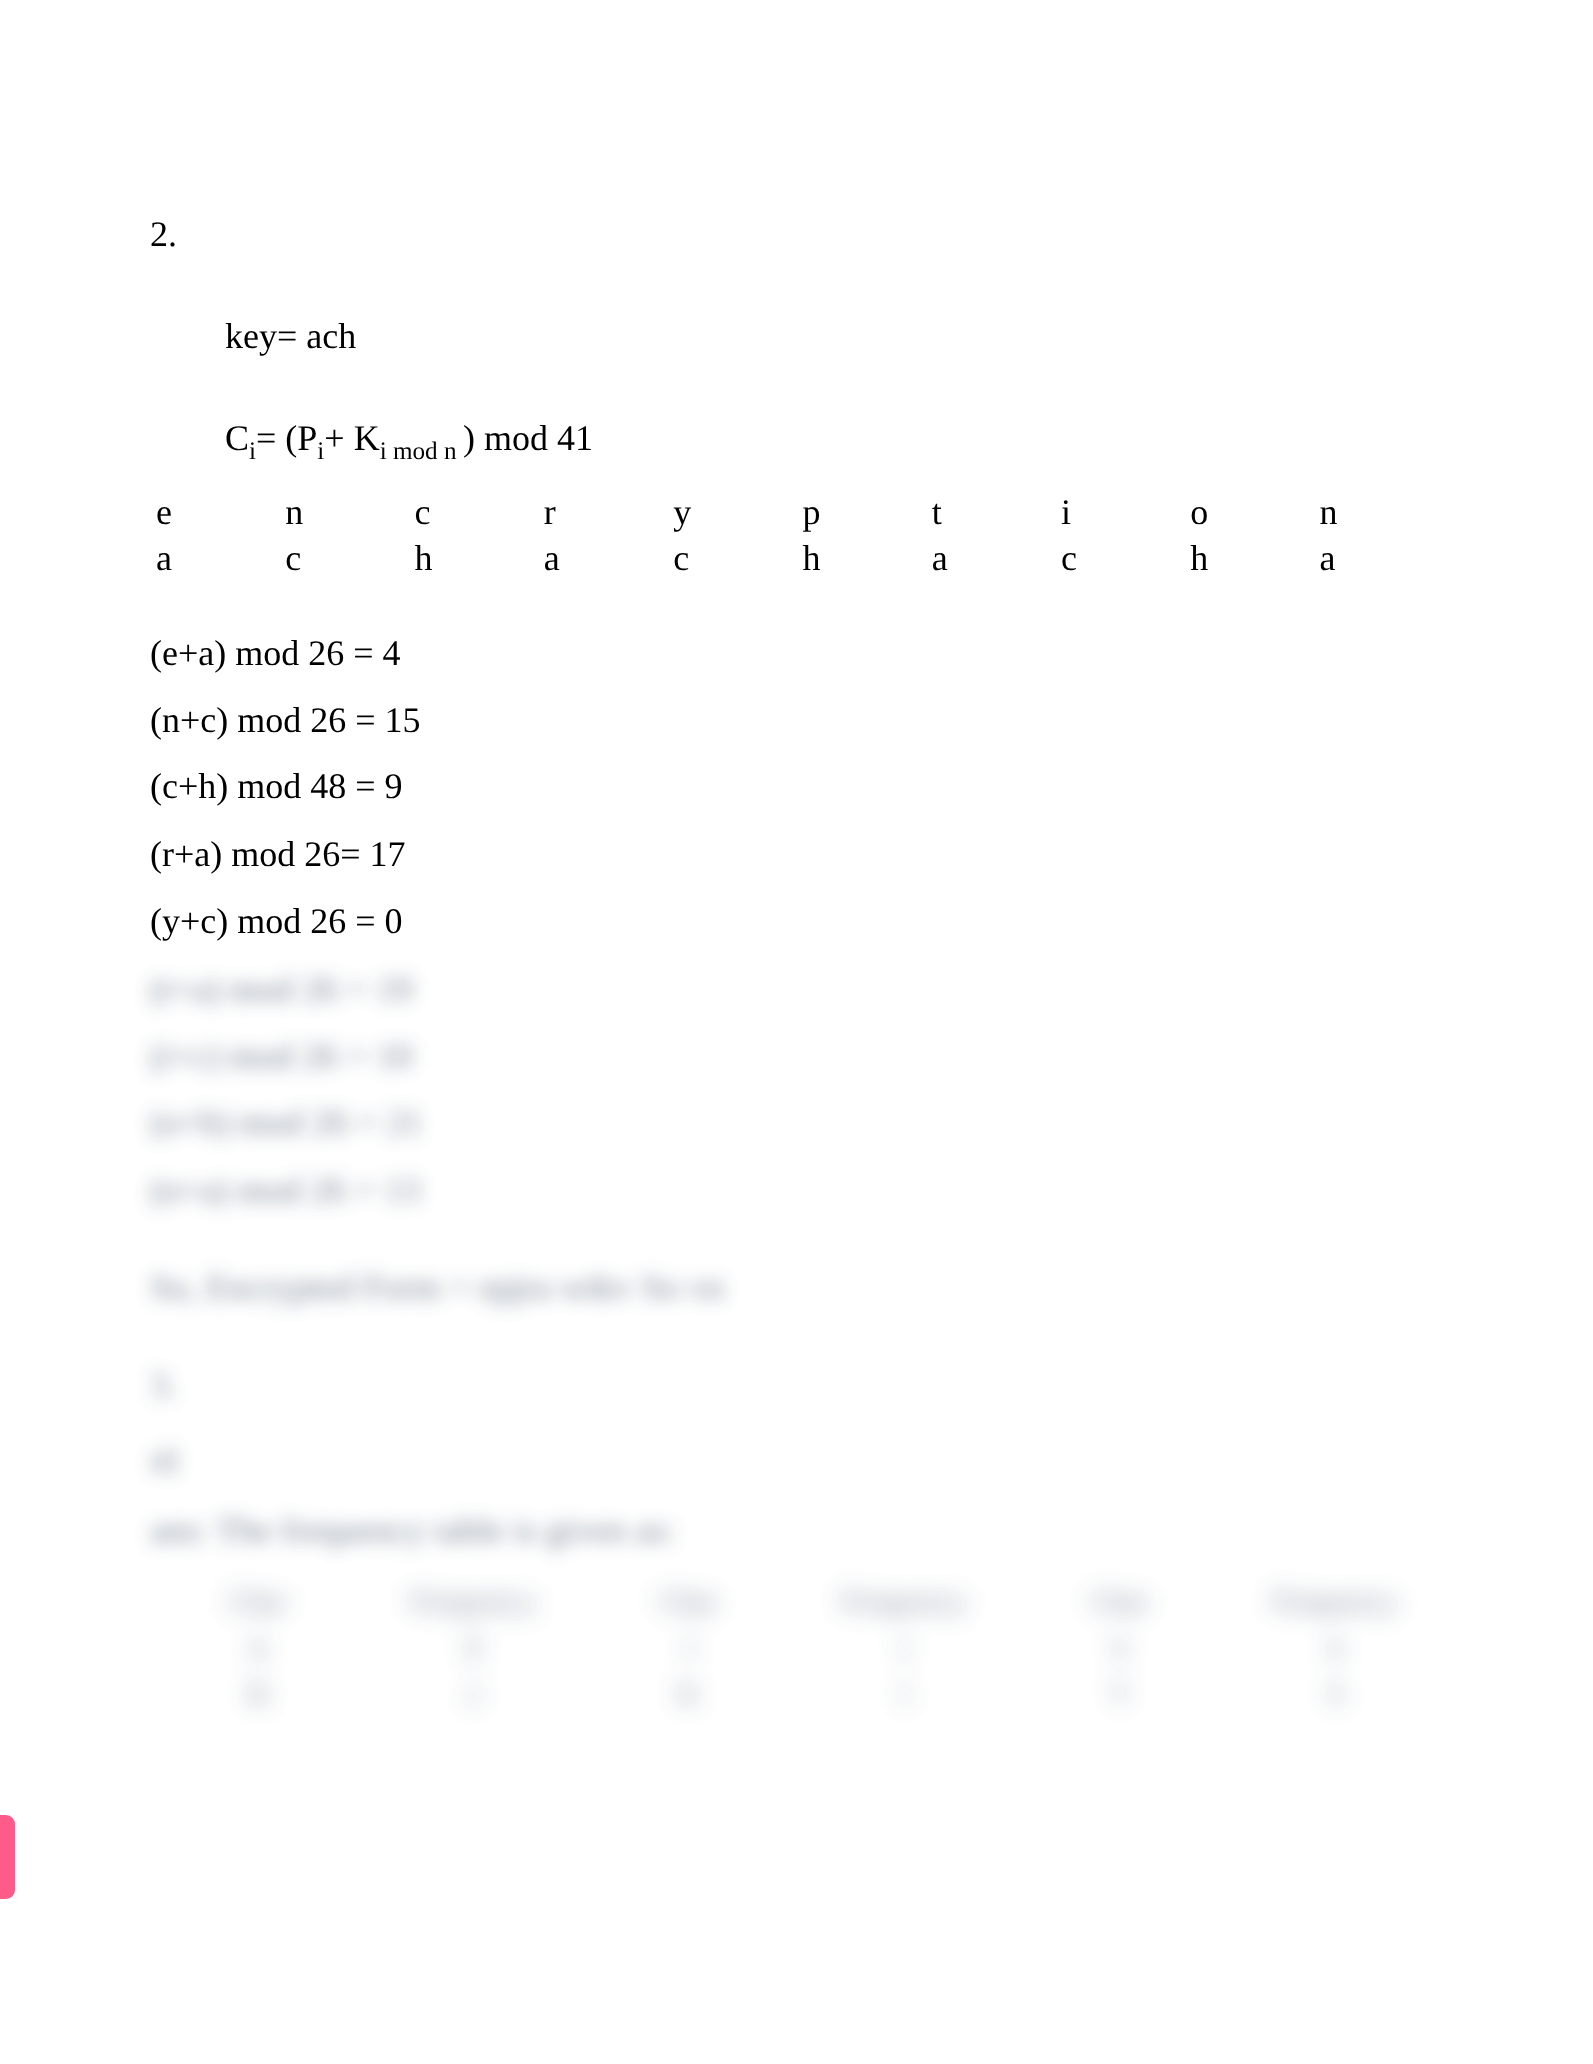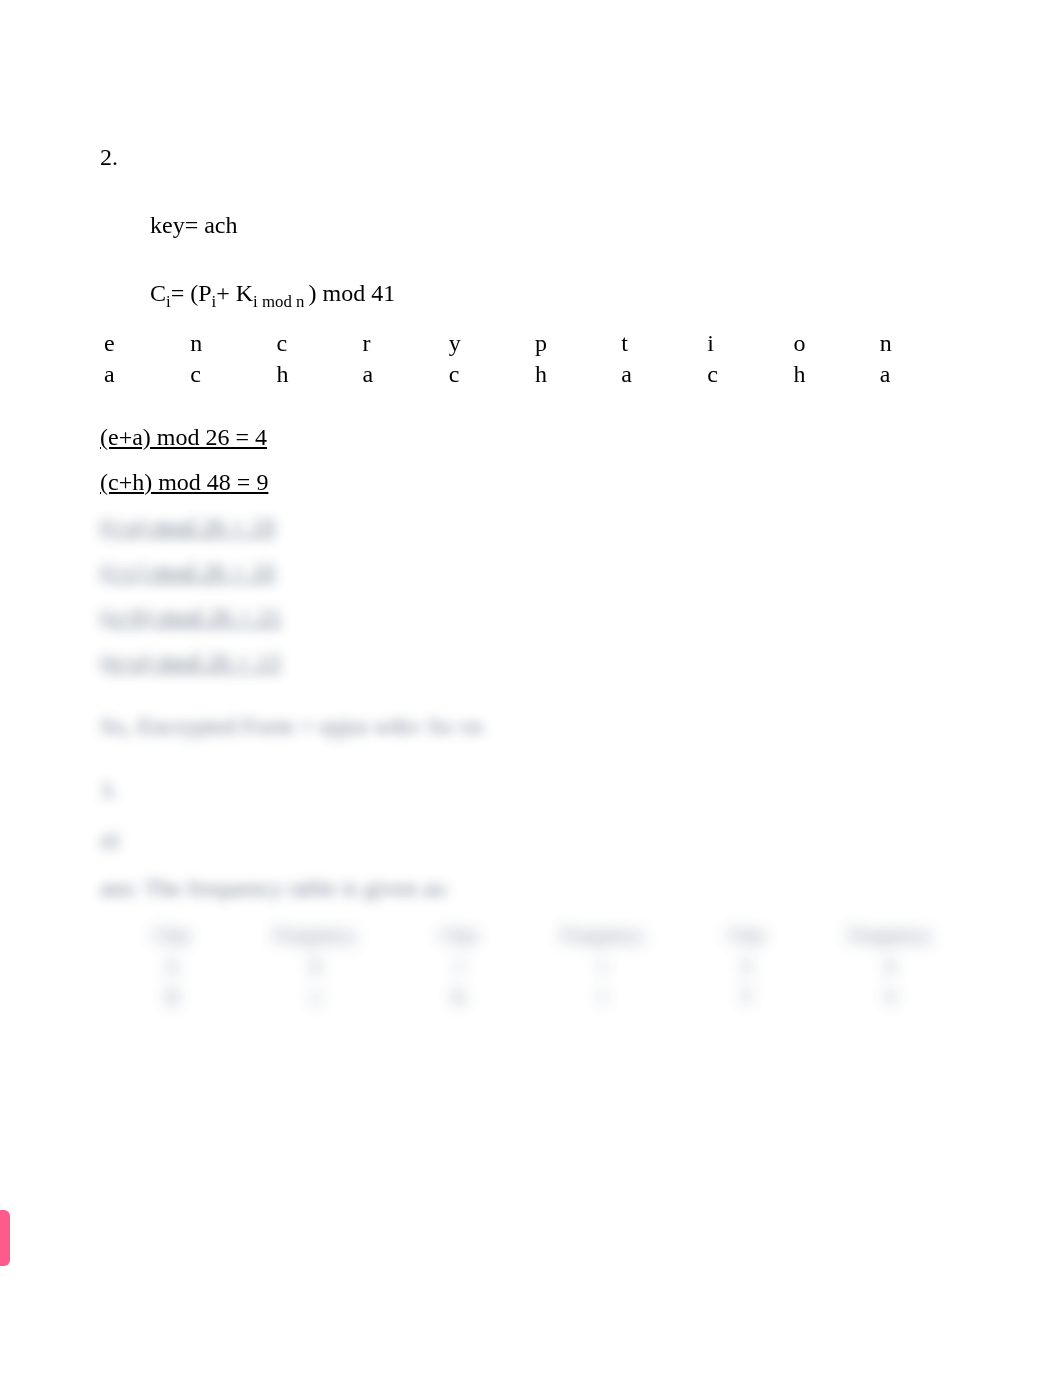--- a/index.html
+++ b/index.html
@@ -34,21 +34,21 @@
     table-layout: fixed;
   }
   table.cipher td {
     text-align: left;
     padding: 2px 4px;
     font-size: 24px;
   }
 
   
   .calc-block { margin-top: 6px; }
-  .calc-block .line { margin-bottom: 10px; text-decoration: underline; }
+  .calc-block .line { margin-bottom: 10px; }
 
   
   .blurred {
     filter: blur(6px);
     opacity: 0.85;
     color: #5b6b80;
   }
   .blurred-more {
     filter: blur(8px);
     opacity: 0.85;
@@ -119,21 +119,24 @@
       <td>a</td>
       <td>c</td>
       <td>h</td>
       <td>a</td>
     </tr>
   </tbody>
     </table>
 
   <div class="calc-block">
     <p class="line indent0">(e+a) mod 26 = 4</p>
+    <p class="line indent0">(n+c) mod 26 = 15</p>
     <p class="line indent0">(c+h) mod 48 = 9</p>
+    <p class="line indent0">(r+a) mod 26= 17</p>
+    <p class="line indent0">(y+c) mod 26 = 0</p>
 
     <div class="blurred">
       <p class="line indent0">(t+a) mod 26 = 19</p>
       <p class="line indent0">(i+c) mod 26 = 10</p>
       <p class="line indent0">(o+h) mod 26 = 21</p>
       <p class="line indent0">(n+a) mod 26 = 13</p>
     </div>
   </div>
 
   <div class="blurred" style="margin-top:30px;">

